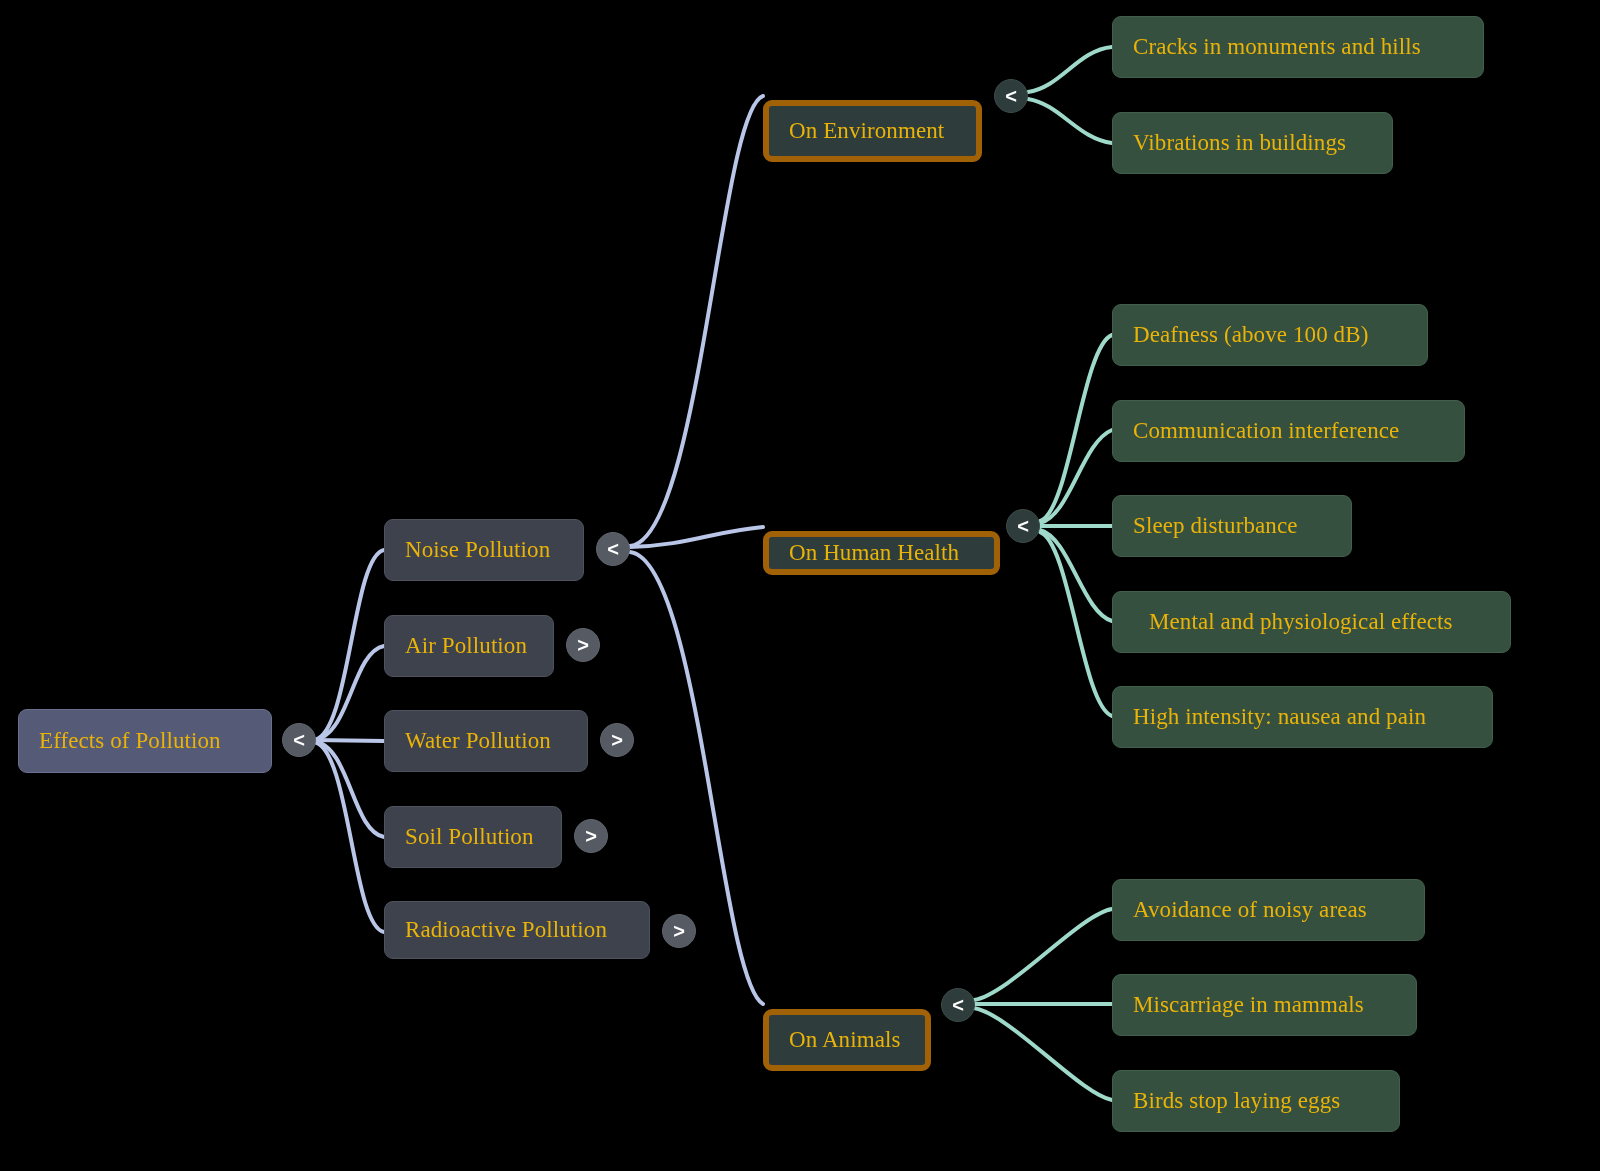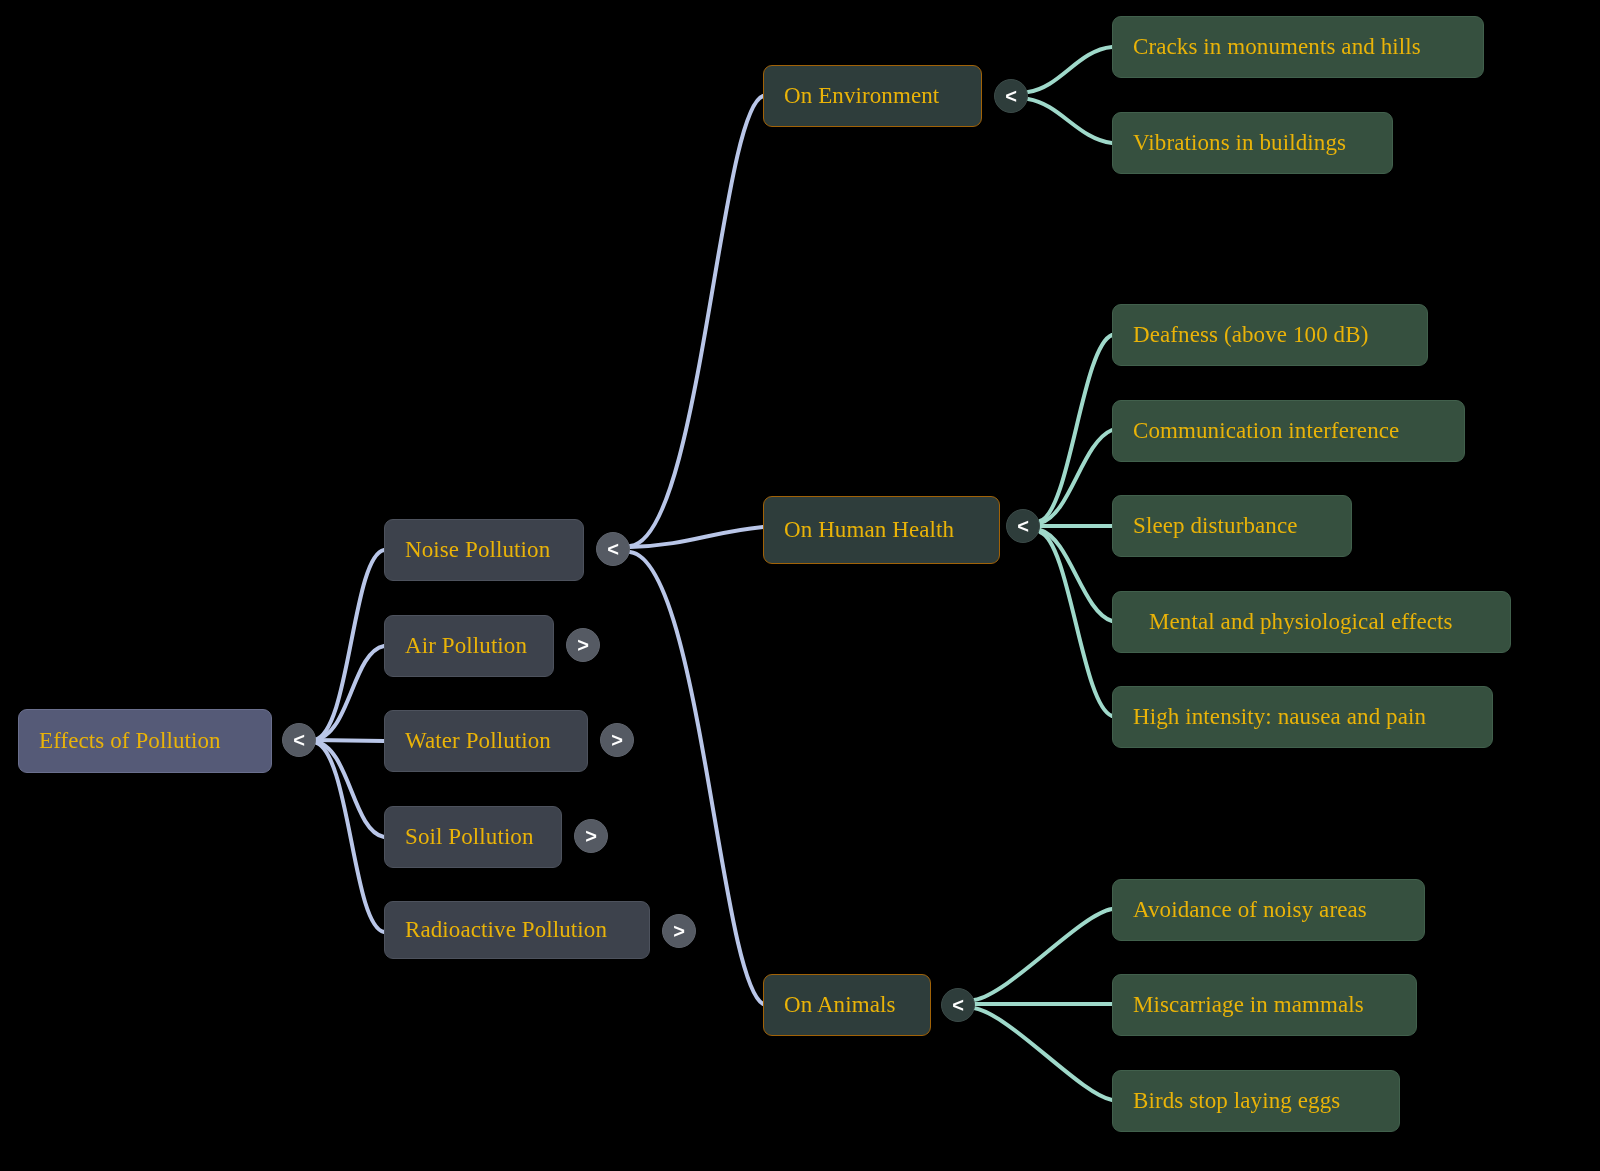--- a/index.html
+++ b/index.html
@@ -41,21 +41,22 @@
     border: 1px solid #6a6f8d;
     font-size: 23px;
   }
   .node.lvl1 {
     background: #3d424c;
     border: 1px solid #4d525d;
     text-align: center;
   }
   .node.lvl2 {
     background: #2e3d3b;
-    border: 1px solid #a16207;
+    border: 6px solid #a16207;
+    margin-top: 35px;
   }
   .node.lvl3 {
     background: #36503f;
     border: 1px solid #41604c;
   }
   .toggle {
     position: absolute;
     box-sizing: border-box;
     width: 34px;
     height: 34px;
@@ -163,21 +164,21 @@
     <span>&gt;</span>
   </div>
 
   <div class="node lvl2" style="left:763px; top:65px; width:219px; height:62px;">
     <span>On Environment</span>
   </div>
   <div class="toggle teal" style="left:994px; top:79px;">
     <span>&lt;</span>
   </div>
 
-  <div class="node lvl2" style="left:763px; top:496px; width:237px; height:68px;">
+  <div class="node lvl2" style="left:763px; top:496px; width:237px; height:44px;">
     <span>On Human Health</span>
   </div>
   <div class="toggle teal" style="left:1006px; top:509px;">
     <span>&lt;</span>
   </div>
 
   <div class="node lvl2" style="left:763px; top:974px; width:168px; height:62px;">
     <span>On Animals</span>
   </div>
   <div class="toggle teal" style="left:941px; top:988px;">

